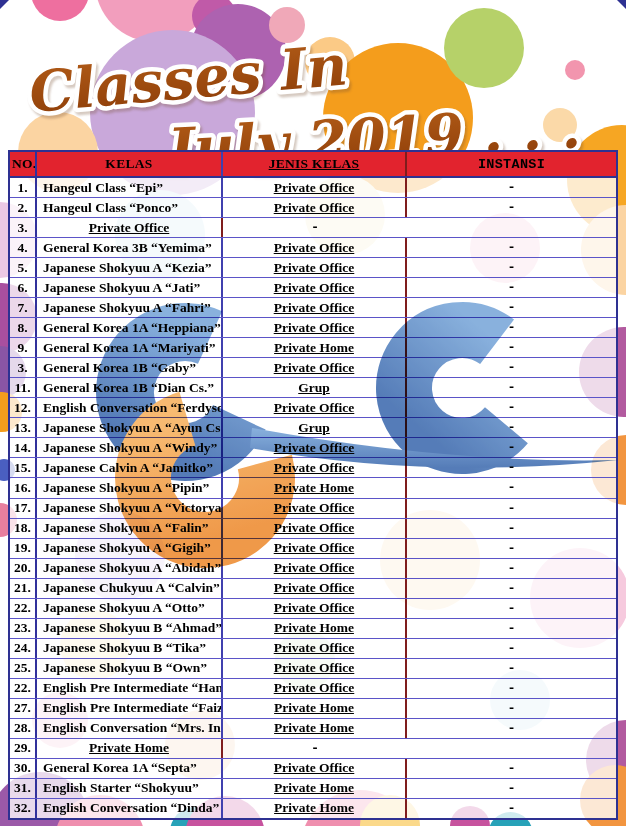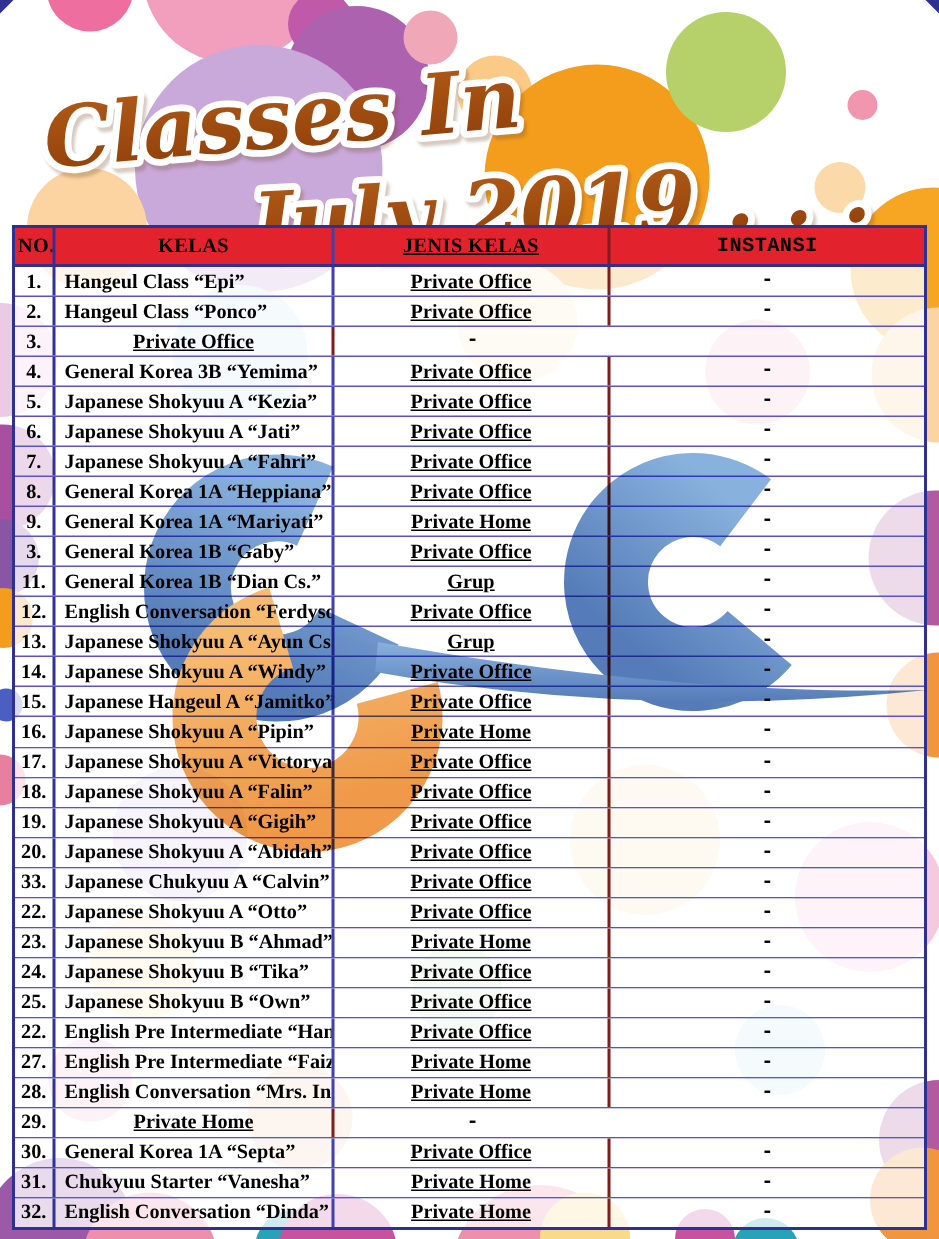--- a/index.html
+++ b/index.html
@@ -203,21 +203,21 @@
 
     <div class="trow">
       <div class="cell c1">14.</div>
       <div class="cell c2">Japanese Shokyuu A “Windy”</div>
       <div class="cell c3">Private Office</div>
       <div class="cell c4">-</div>
     </div>
 
     <div class="trow">
       <div class="cell c1">15.</div>
-      <div class="cell c2">Japanese Hangeul A “Jamitko”</div>
+      <div class="cell c2">Japanese Calvin A “Jamitko”</div>
       <div class="cell c3">Private Office</div>
       <div class="cell c4">-</div>
     </div>
 
     <div class="trow">
       <div class="cell c1">16.</div>
       <div class="cell c2">Japanese Shokyuu A “Pipin”</div>
       <div class="cell c3">Private Home</div>
       <div class="cell c4">-</div>
     </div>
@@ -244,21 +244,21 @@
     </div>
 
     <div class="trow">
       <div class="cell c1">20.</div>
       <div class="cell c2">Japanese Shokyuu A “Abidah”</div>
       <div class="cell c3">Private Office</div>
       <div class="cell c4">-</div>
     </div>
 
     <div class="trow">
-      <div class="cell c1">33.</div>
+      <div class="cell c1">21.</div>
       <div class="cell c2">Japanese Chukyuu A “Calvin”</div>
       <div class="cell c3">Private Office</div>
       <div class="cell c4">-</div>
     </div>
 
     <div class="trow">
       <div class="cell c1">22.</div>
       <div class="cell c2">Japanese Shokyuu A “Otto”</div>
       <div class="cell c3">Private Office</div>
       <div class="cell c4">-</div>
@@ -314,21 +314,21 @@
 
     <div class="trow">
       <div class="cell c1">30.</div>
       <div class="cell c2">General Korea 1A “Septa”</div>
       <div class="cell c3">Private Office</div>
       <div class="cell c4">-</div>
     </div>
 
     <div class="trow">
       <div class="cell c1">31.</div>
-      <div class="cell c2">Chukyuu Starter “Vanesha”</div>
+      <div class="cell c2">English Starter “Shokyuu”</div>
       <div class="cell c3">Private Home</div>
       <div class="cell c4">-</div>
     </div>
 
     <div class="trow">
       <div class="cell c1">32.</div>
       <div class="cell c2">English Conversation “Dinda”</div>
       <div class="cell c3">Private Home</div>
       <div class="cell c4">-</div>
     </div>

